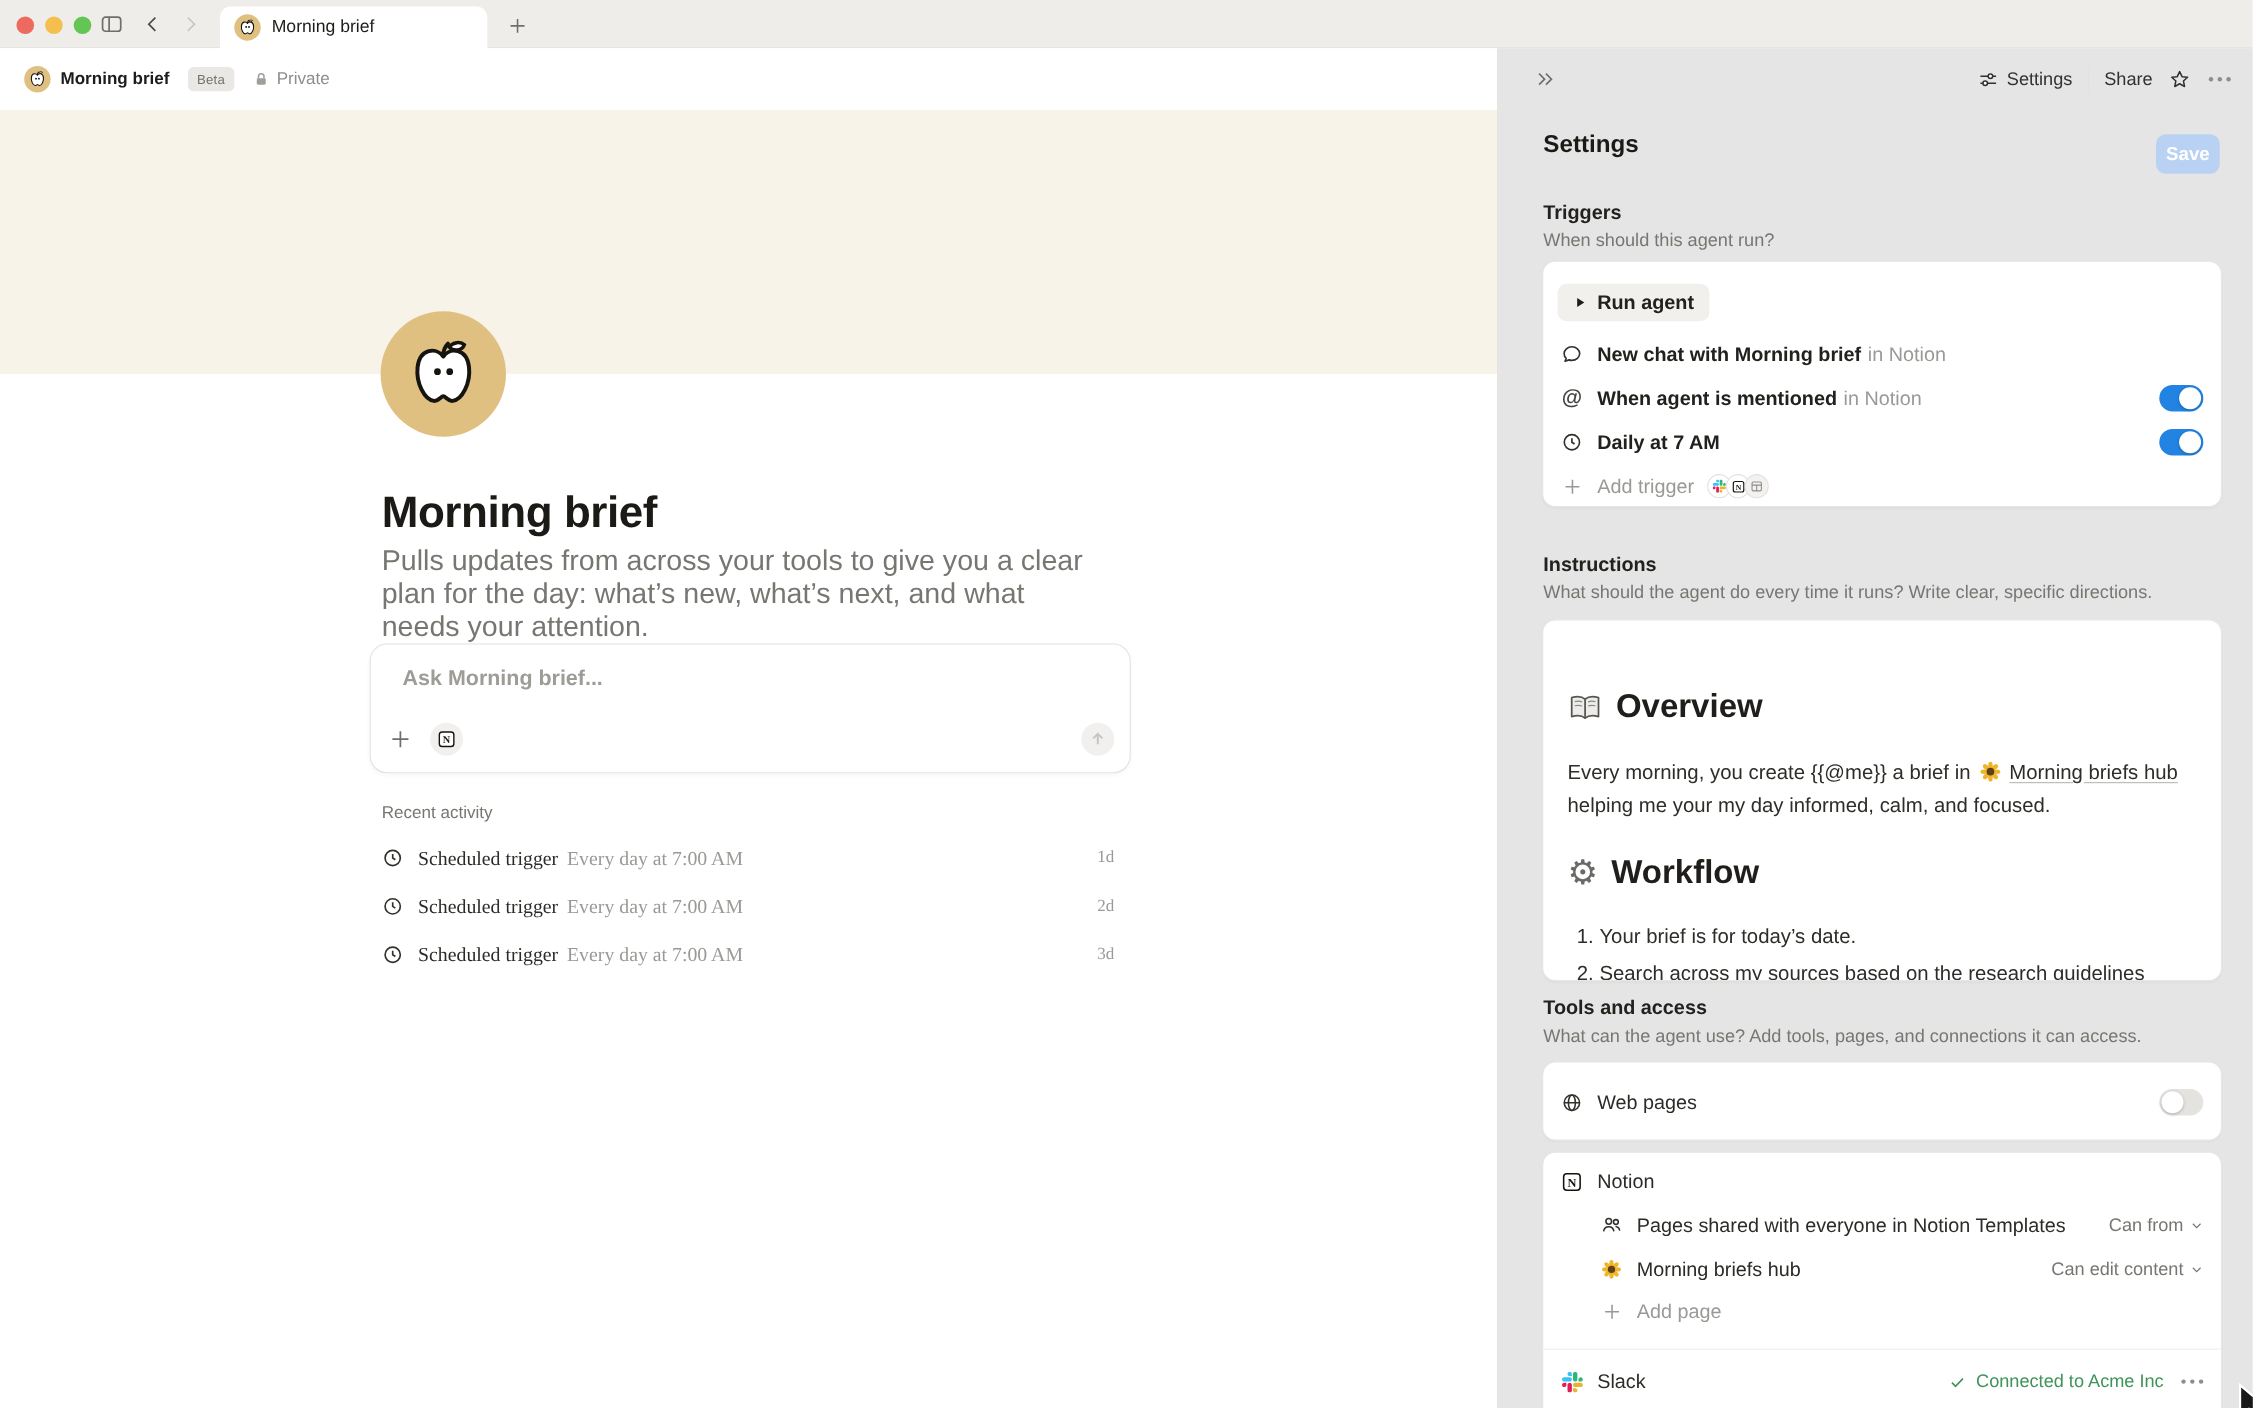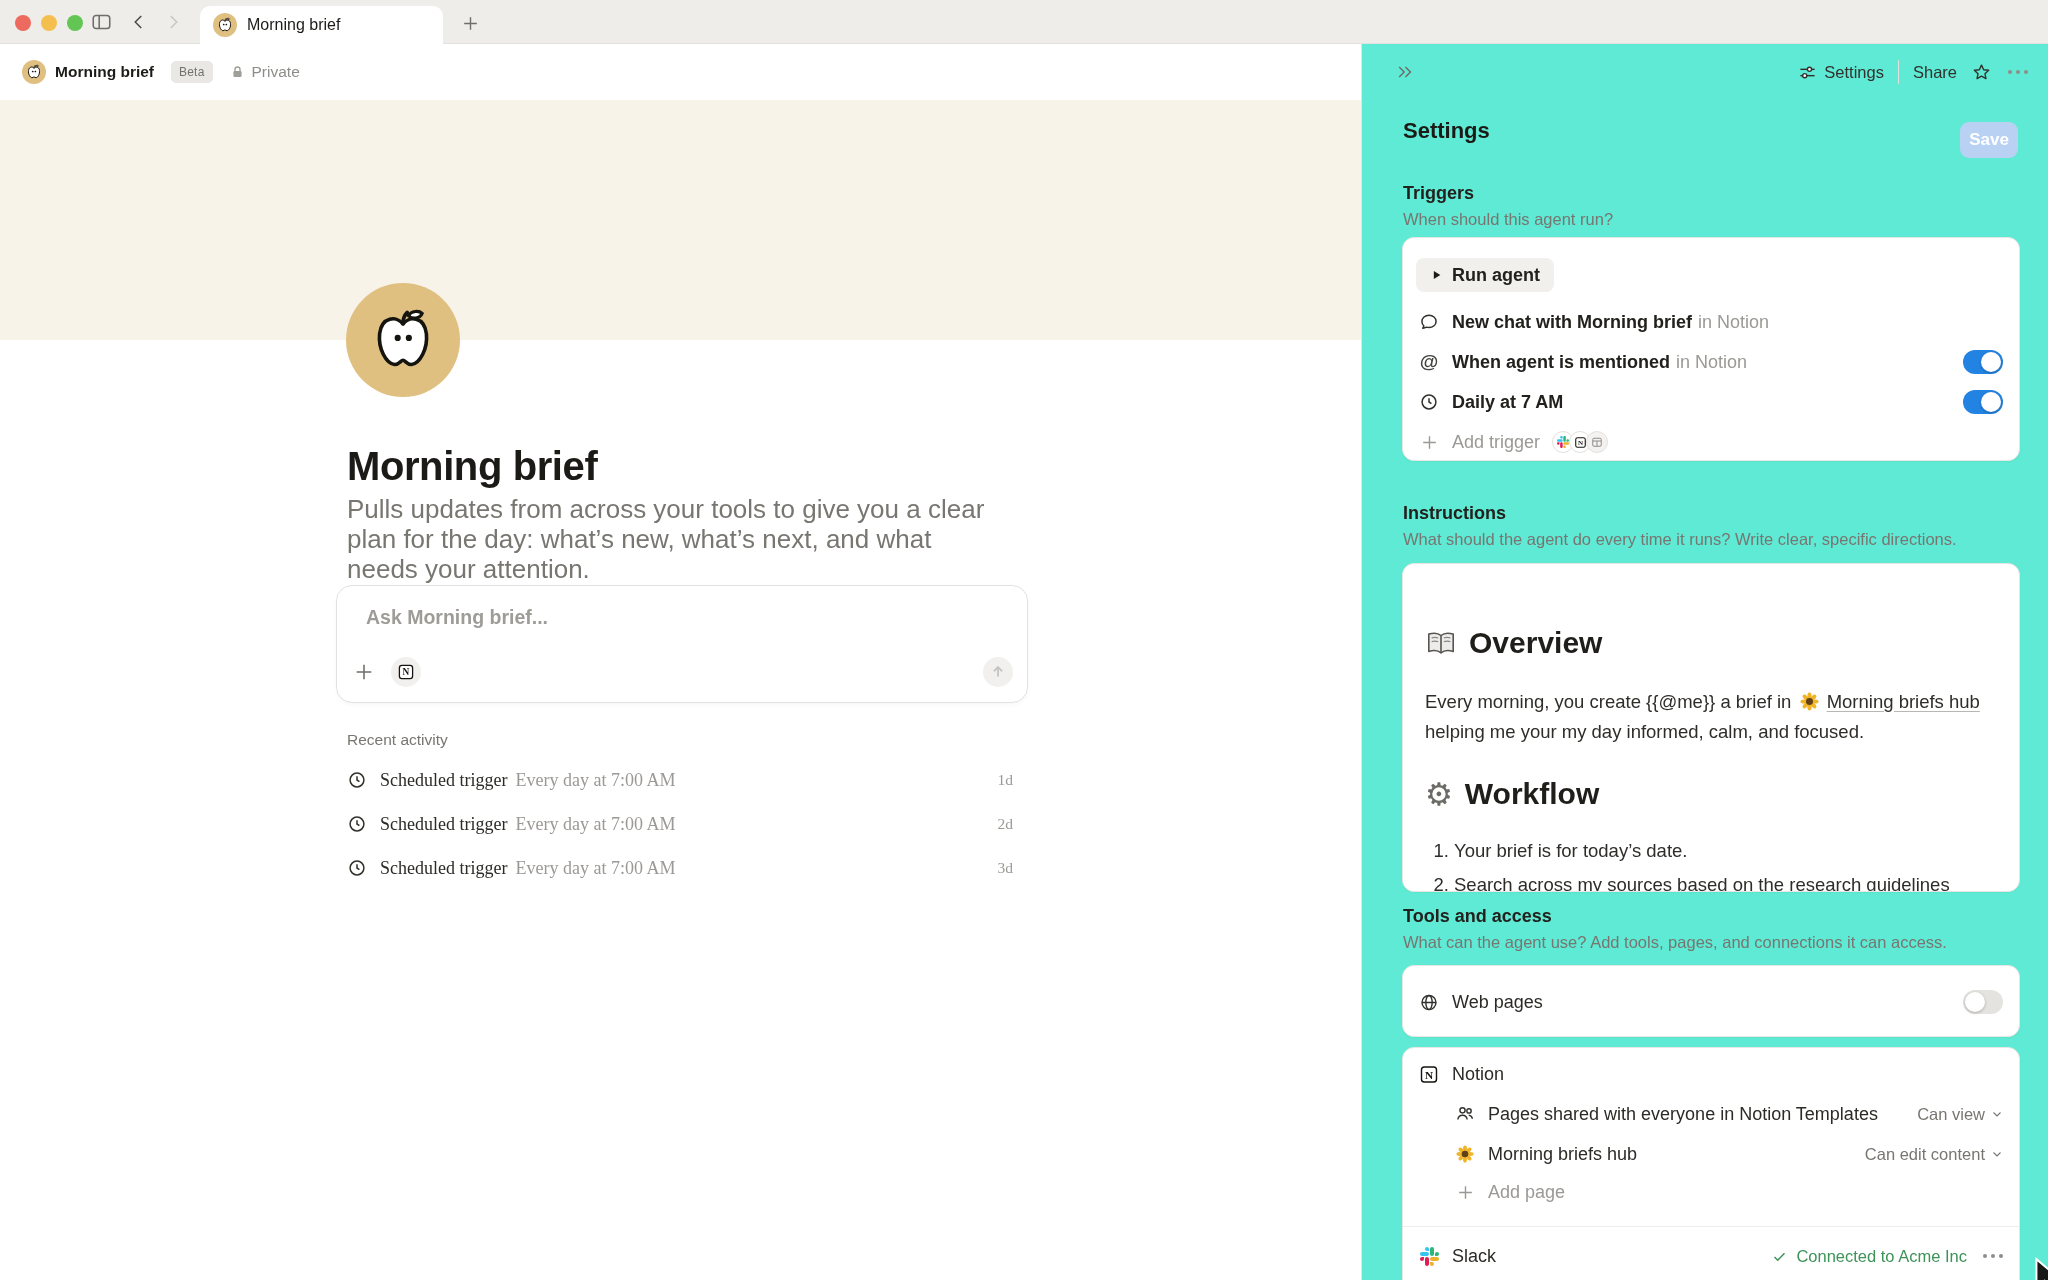--- a/index.html
+++ b/index.html
@@ -49,21 +49,21 @@
   .send { position:absolute; right:14px; bottom:15px; width:30px; height:30px; border-radius:50%;
     background:#f1f0ee; display:flex; align-items:center; justify-content:center; }
 
   .recent-label { position:absolute; left:347px; top:687px; font-size:15.5px; color:#787671; }
   .activity-row { position:absolute; left:347px; width:666px; height:44px; display:flex; align-items:center;font-family:Liberation Serif, serif; }
   .activity-row .t1 { margin-left:13px; font-size:18px; color:#2c2b27; }
   .activity-row .t2 { margin-left:8px; font-size:18px; color:#9b9995; }
   .activity-row .age { margin-left:auto; font-size:15.5px; color:#9b9995; }
 
   
-  .right-panel { position:absolute; top:44px; left:1361px; right:0; bottom:0; background:#5eead4; border-left:1px solid #e6e4e1; }
+  .right-panel { position:absolute; top:44px; left:1361px; right:0; bottom:0; background:#e5e5e5; border-left:1px solid #e6e4e1; }
   .panel-header { position:absolute; top:0; left:0; right:0; height:56px; display:flex; align-items:center; }
   .ph-right { position:absolute; right:20px; top:0; height:56px; display:flex; align-items:center; gap:14px; }
   .ph-btn { display:flex; align-items:center; gap:7px; font-size:16.5px; color:#32312d; }
   .vdiv { width:1px; height:24px; background:#e3e1de; }
 
   .panel-body { position:absolute; top:56px; left:0; right:0; bottom:0; overflow:hidden; }
   .pb-abs { position:absolute; }
   .panel-title { font-size:22px; font-weight:700; color:#1b1a16; }
   .save-btn { position:absolute; right:30px; top:22px; width:58px; height:36px; border:none; border-radius:9px;
     background:#b9d2f3; color:#ffffff; font-family:inherit; font-size:17px; font-weight:600; }
@@ -449,21 +449,21 @@
           <svg width="20" height="20" viewBox="0 0 24 24" fill="none" stroke="#32312c" stroke-width="1.7">
             <circle cx="9" cy="7.6" r="3.1"></circle>
               <path d="M3.4 18.6c.5-3.5 2.8-5.2 5.6-5.2s5.1 1.7 5.6 5.2"></path>
             <circle cx="16.8" cy="8.3" r="2.6"></circle>
               <path d="M16.4 13.3c2.4.2 4.1 1.8 4.5 4.4"></path>
           </svg>
         </span>
         <span class="plain">Pages shared with everyone in Notion Templates</span>
         <span class="right">
           <span class="perm">
-            <span>Can view</span>
+            <span>Can from</span>
             <svg width="12" height="12" viewBox="0 0 24 24" fill="none" stroke="#787671" stroke-width="2.2">
                 <path d="M5 9l7 7 7-7"></path>
               </svg>
           </span>
         </span>
       </div>
 
       <div class="crow" style="top:86px;padding-left:52px;">
         <span class="ic">
           <svg width="18" height="18" viewBox="0 0 24 24">

